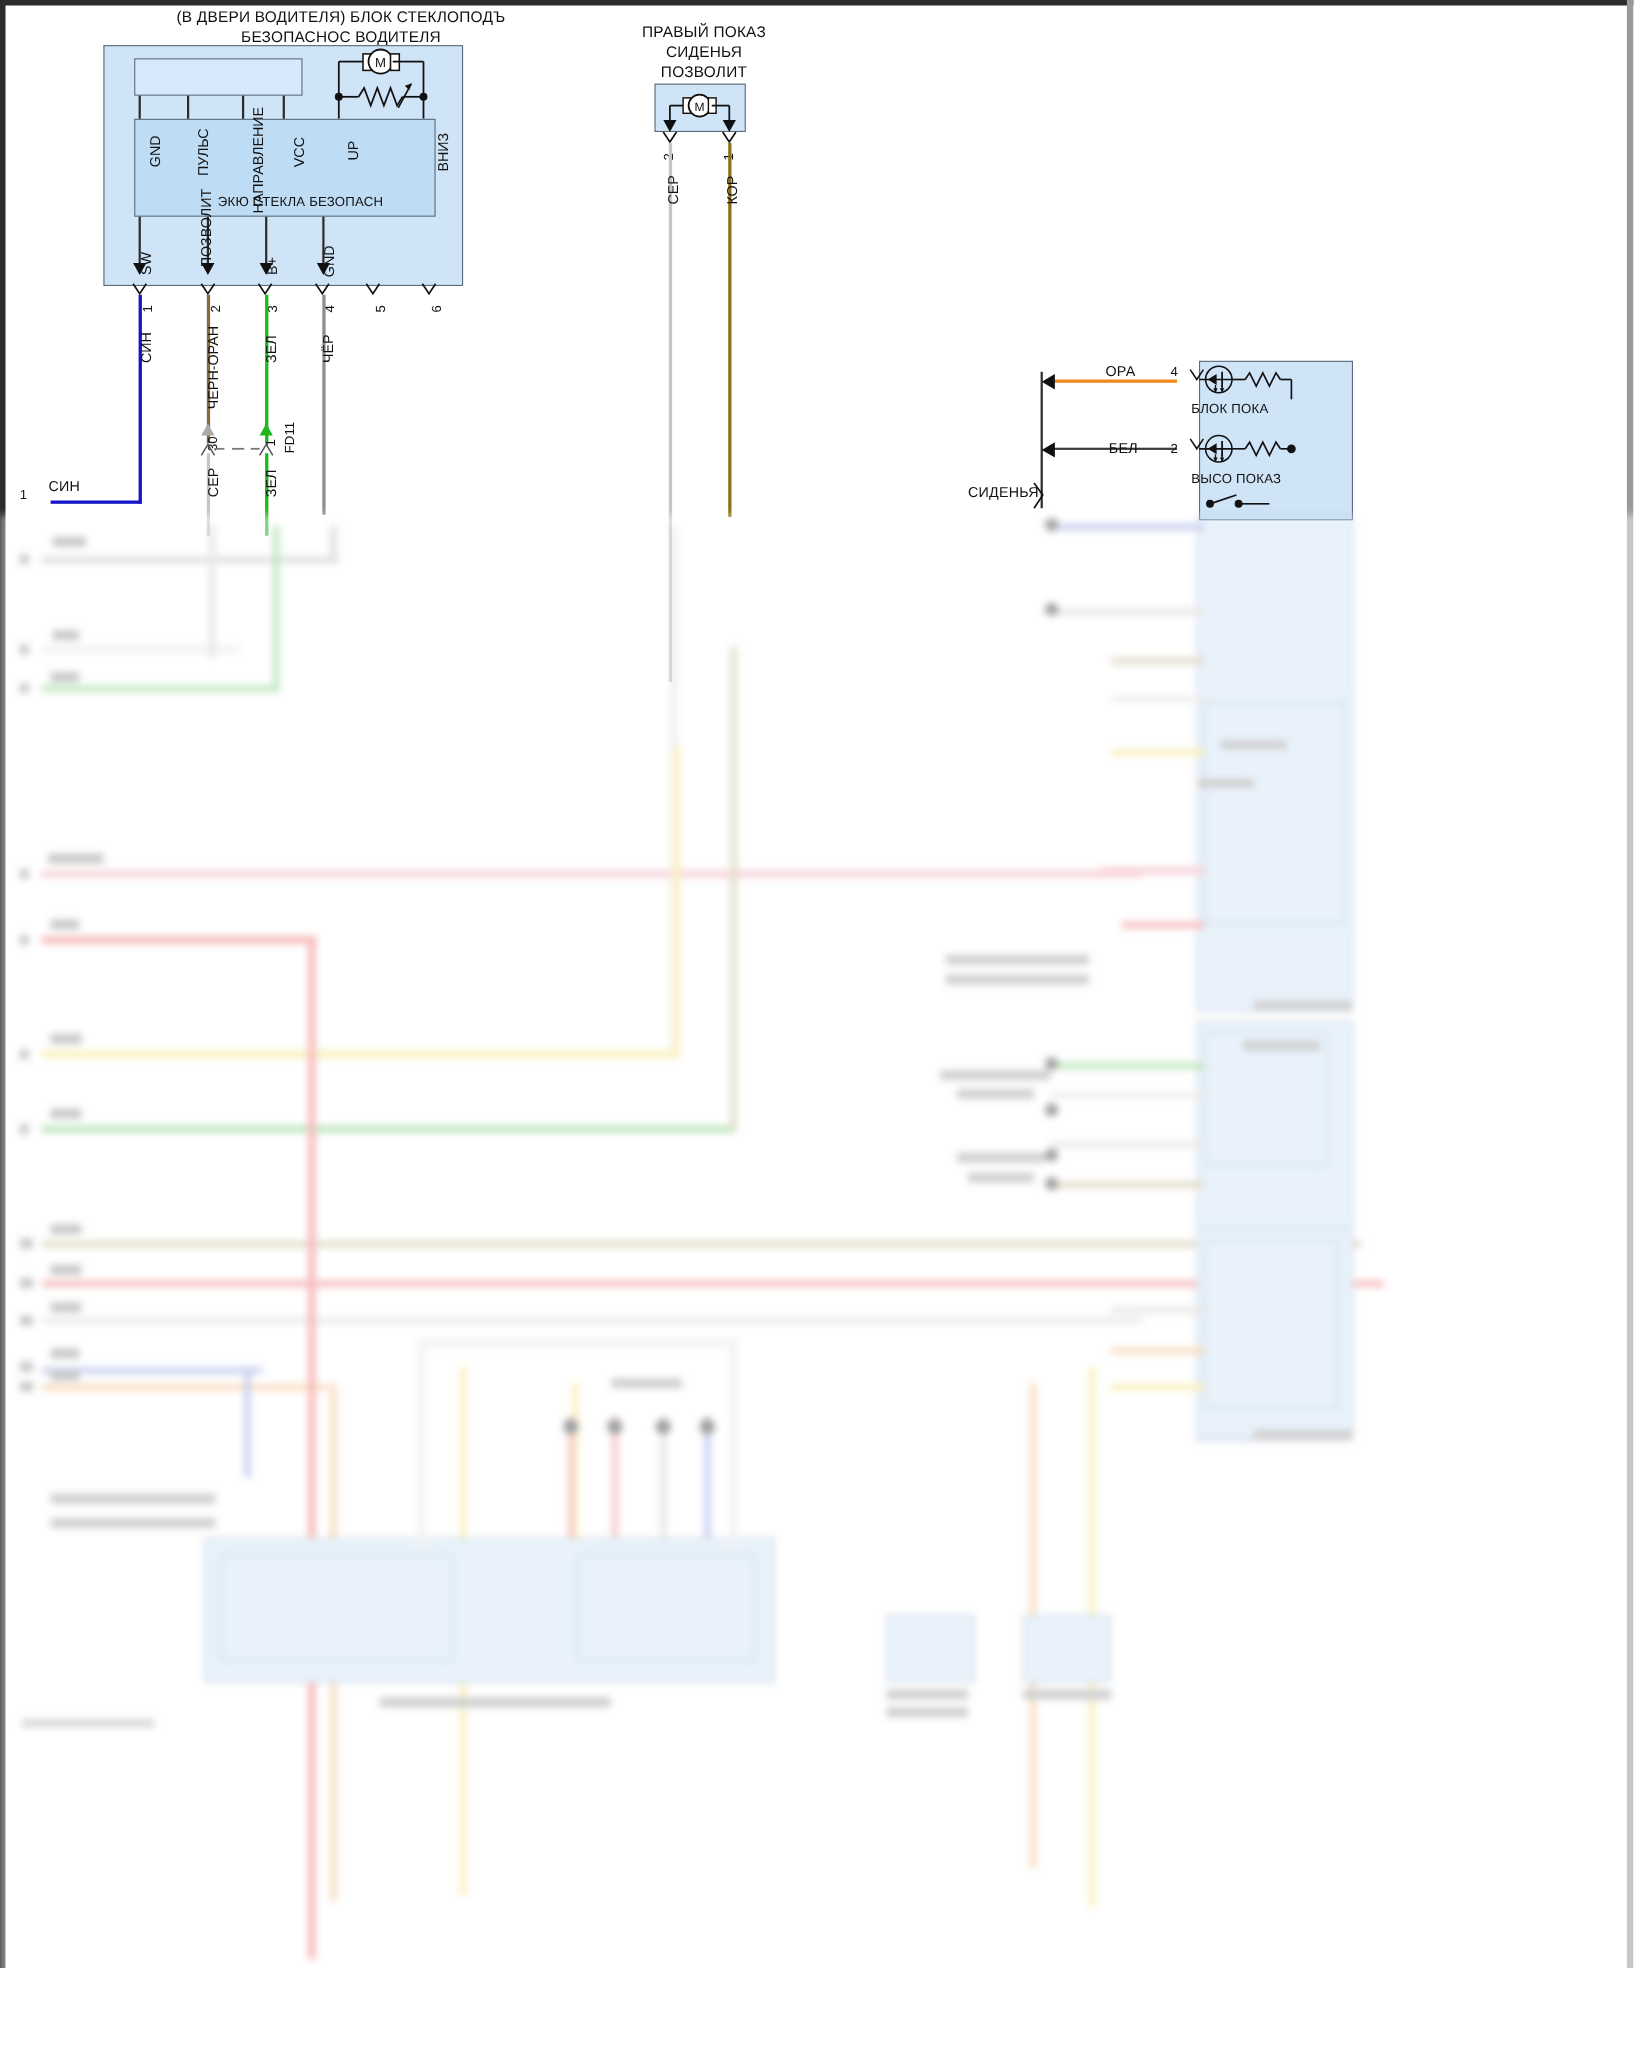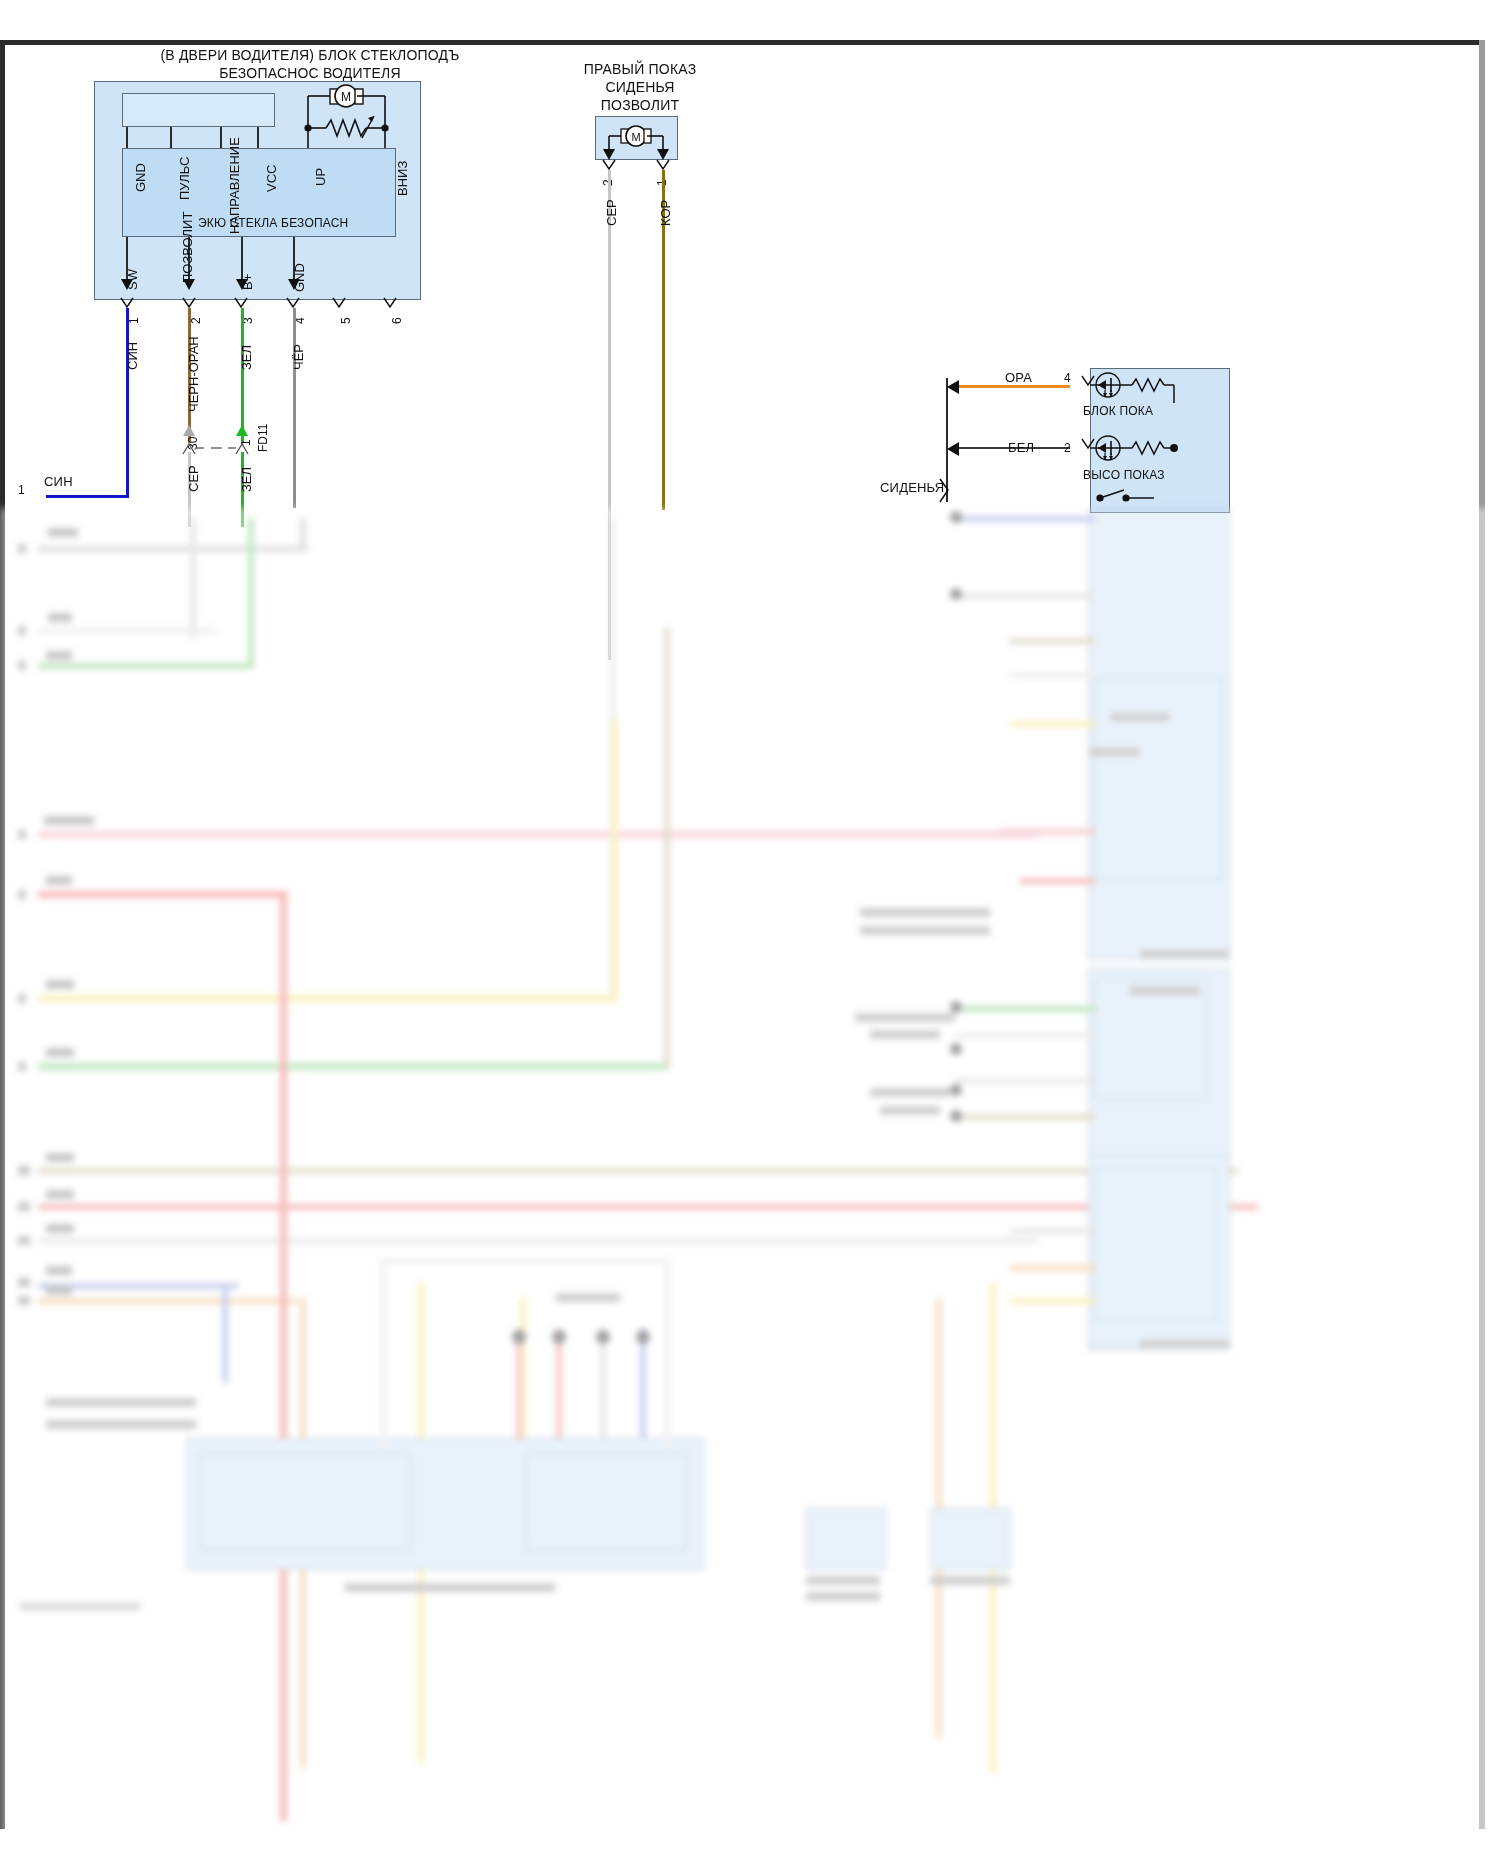--- a/index.html
+++ b/index.html
@@ -1,17 +1,17 @@
 <!DOCTYPE html>
 <html><head>
 <meta charset="utf-8">
 <style>
   html,body{margin:0;padding:0;background:#ffffff;}
   body{font-family:"Liberation Sans", sans-serif;}
-  #page{position:relative;width:1500px;height:1789px;background:#fff;overflow:hidden;margin-top:40px;}
+  #page{position:relative;width:1500px;height:1789px;background:#fff;overflow:hidden;}
   
   #frame-top{position:absolute;left:0;top:0;width:1500px;height:5px;background:#2b2b2b;}
   #frame-left{position:absolute;left:0;top:0;width:5px;height:1861px;background:#2b2b2b;}
   #frame-right{position:absolute;left:1479px;top:0;width:6px;height:1861px;background:#9a9a9a;}
   #frame-right2{position:absolute;left:1485px;top:0;width:15px;height:1861px;background:#ffffff;}
   #frame-bottom{position:absolute;left:0;top:1856px;width:1500px;height:5px;background:#2b2b2b;}
 
   .lbl{position:absolute;font-size:13px;color:#111;white-space:nowrap;letter-spacing:.2px;}
   .lbl.c{text-align:center;}
   .vlbl{position:absolute;font-size:13px;color:#111;white-space:nowrap;

